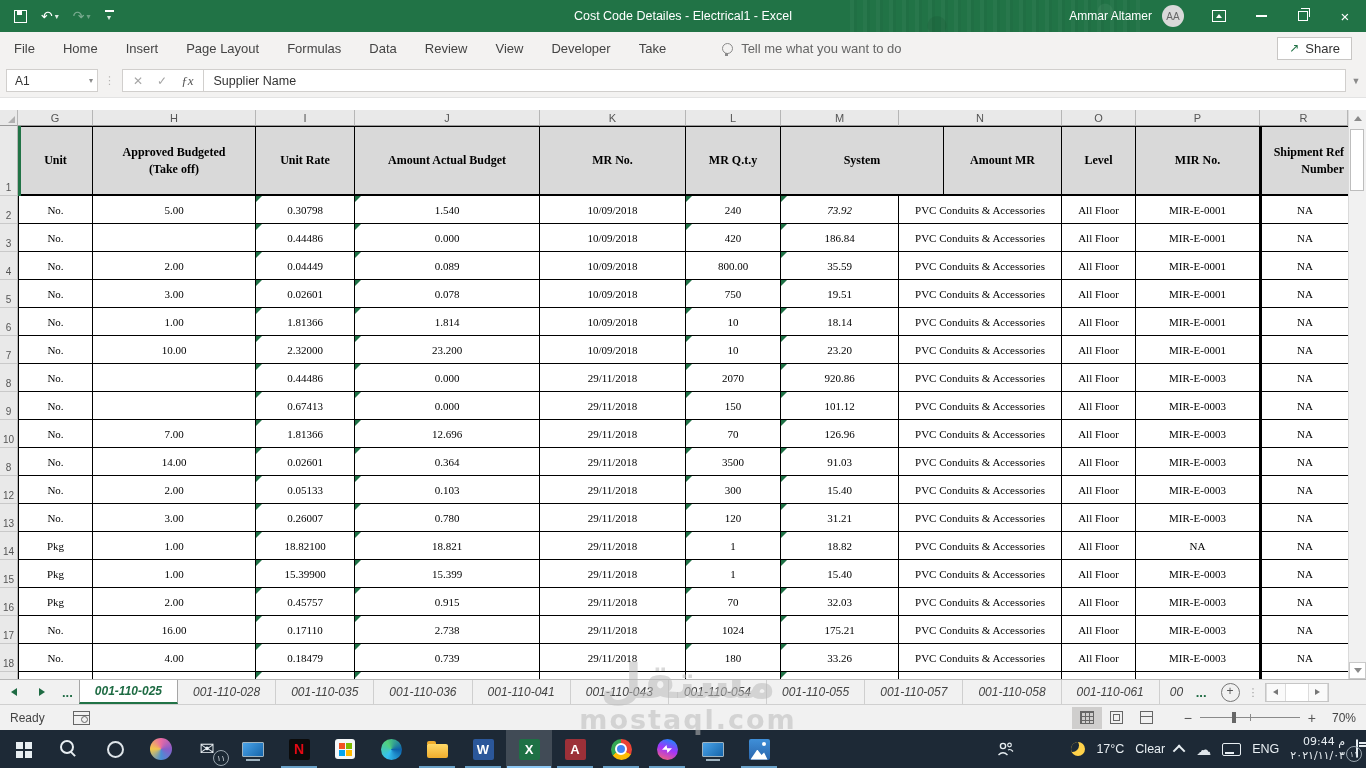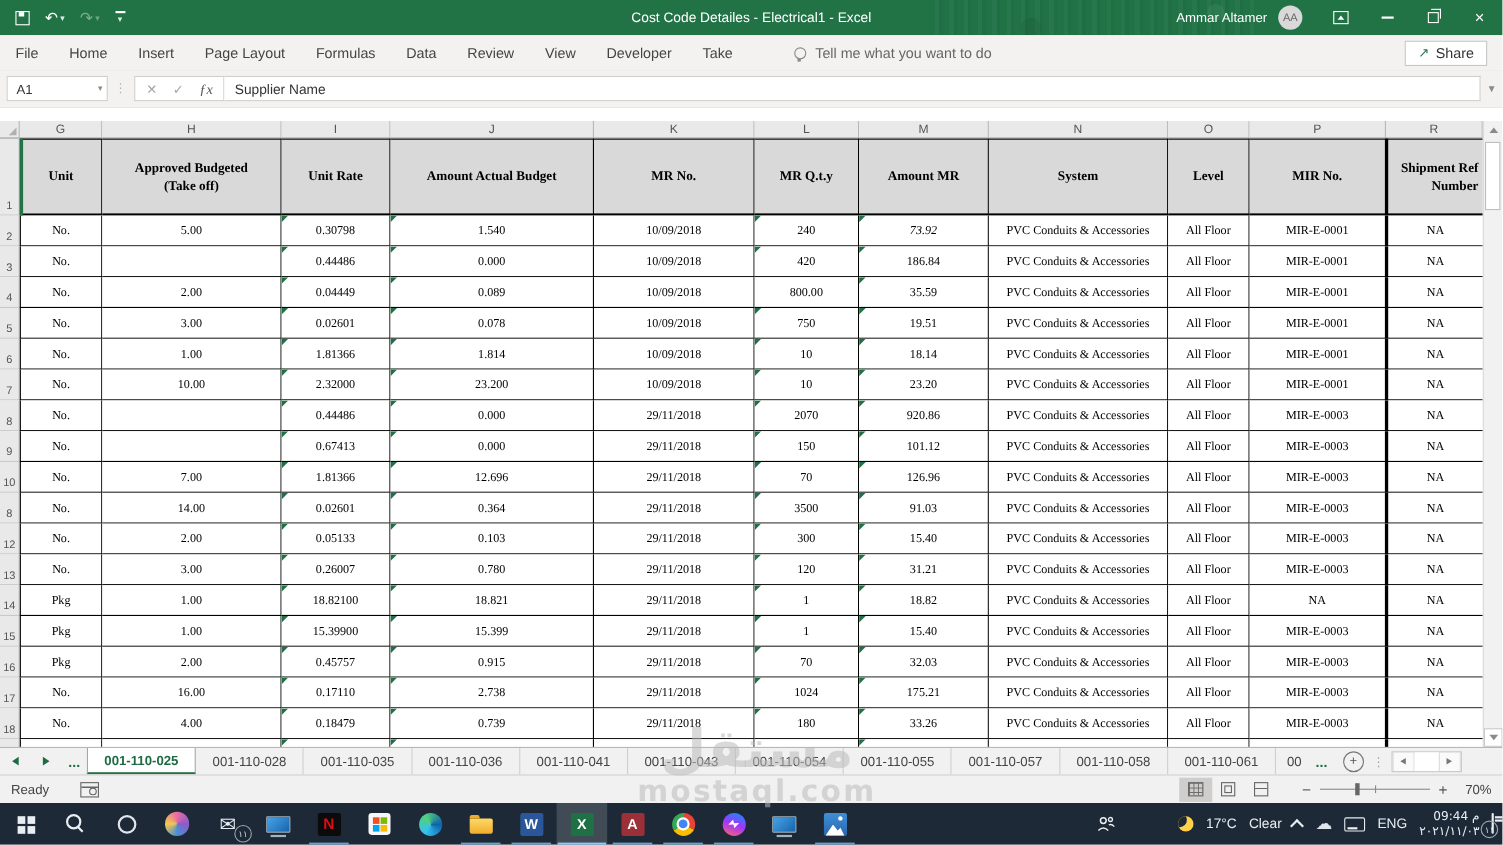--- a/index.html
+++ b/index.html
@@ -93,21 +93,21 @@
   .tri-dn{border-left:4px solid transparent;border-right:4px solid transparent;border-top:5px solid #8a8a8a;}
   .vthumb{position:absolute;left:1px;top:19px;width:14px;height:62px;background:#fff;border:1px solid #bdbdbd;box-sizing:border-box;}
 
   
   .tabsbar{position:absolute;left:0;top:679px;width:1366px;height:25px;background:#f1f1f1;border-top:1px solid #b7b7b7;
            box-sizing:border-box;display:flex;align-items:stretch;}
   .tnav{width:28px;display:flex;align-items:center;justify-content:center;}
   .tri-l{border-top:4px solid transparent;border-bottom:4px solid transparent;border-right:6px solid #1e6b43;}
   .tri-r{border-top:4px solid transparent;border-bottom:4px solid transparent;border-left:6px solid #1e6b43;}
   .tdots{color:#1e6b43;font-weight:bold;font-size:13px;display:flex;align-items:center;padding:0 6px;}
-  .stab{display:flex;align-items:center;padding:0 15px;font-size:12px;color:#444;border-right:1px solid #cfcfcf;box-sizing:border-box;}
+  .stab{display:flex;align-items:center;padding:0 15px;font-size:12px;color:#444;border-right:1px solid #cfcfcf;box-sizing:border-box;font-style:italic;}
   .stab.active{background:#fff;color:#1e6b43;font-weight:bold;border-left:1px solid #a6a6a6;border-right:1px solid #a6a6a6;
                border-bottom:2px solid #217346;}
   .stab.partial{width:30px;overflow:hidden;padding:0 0 0 10px;border-right:none;}
   .addsheet{width:17px;height:17px;border:1px solid #767676;border-radius:50%;color:#555;font-size:12px;line-height:15px;
             text-align:center;align-self:center;margin:0 8px;}
   .vdots{color:#a0a0a0;align-self:center;font-size:11px;margin-right:6px;}
   .hscroll{display:flex;align-items:center;align-self:center;height:17px;border:1px solid #c6c6c6;background:#fafafa;margin-right:6px;}
   .hs-btn{width:18px;height:100%;display:flex;align-items:center;justify-content:center;border-left:1px solid #dcdcdc;border-right:1px solid #dcdcdc;}
   .hs-thumb{width:22px;height:100%;background:#fff;}
   .tri-l2{border-top:3.5px solid transparent;border-bottom:3.5px solid transparent;border-right:5px solid #777;}
@@ -297,22 +297,22 @@
   <div>
       <div class="grow">
         <div class="rn" style="height: 70px;">1</div>
         <div class="cell hcell colG" style="width: 75px; height: 70px;">Unit</div>
         <div class="cell hcell" style="width: 163px; height: 70px;">Approved Budgeted
 (Take off)</div>
         <div class="cell hcell" style="width: 99px; height: 70px;">Unit Rate</div>
         <div class="cell hcell" style="width: 185px; height: 70px;">Amount Actual Budget</div>
         <div class="cell hcell" style="width: 146px; height: 70px;">MR No.</div>
         <div class="cell hcell" style="width: 95px; height: 70px;">MR Q.t.y</div>
+        <div class="cell hcell" style="width: 163px; height: 70px;">System</div>
         <div class="cell hcell" style="width: 118px; height: 70px;">Amount MR</div>
-        <div class="cell hcell" style="width: 163px; height: 70px;">System</div>
         <div class="cell hcell" style="width: 74px; height: 70px;">Level</div>
         <div class="cell hcell" style="width: 124px; height: 70px;">MIR No.</div>
         <div class="cell hcell colR alignR" style="width: 88px; height: 70px;">Shipment Ref
 Number</div>
       </div>
       <div class="grow" style="height: 28px;">
         <div class="rn">2</div>
         <div class="cell colG" style="width: 75px;">No.</div>
         <div class="cell" style="width: 163px;">5.00</div>
         <div class="cell" style="width: 99px;">0.30798<div class="tri"></div></div>

